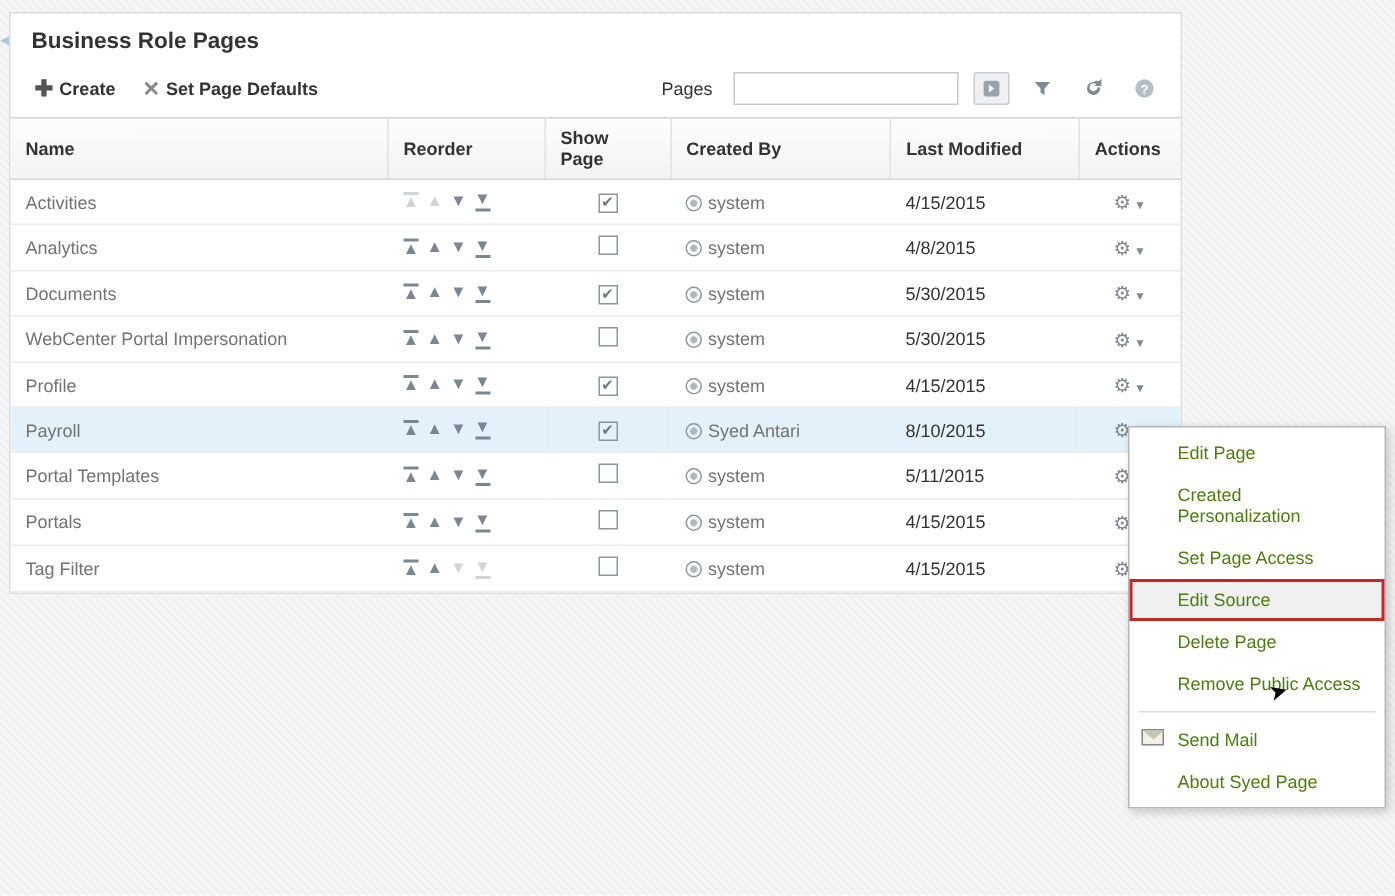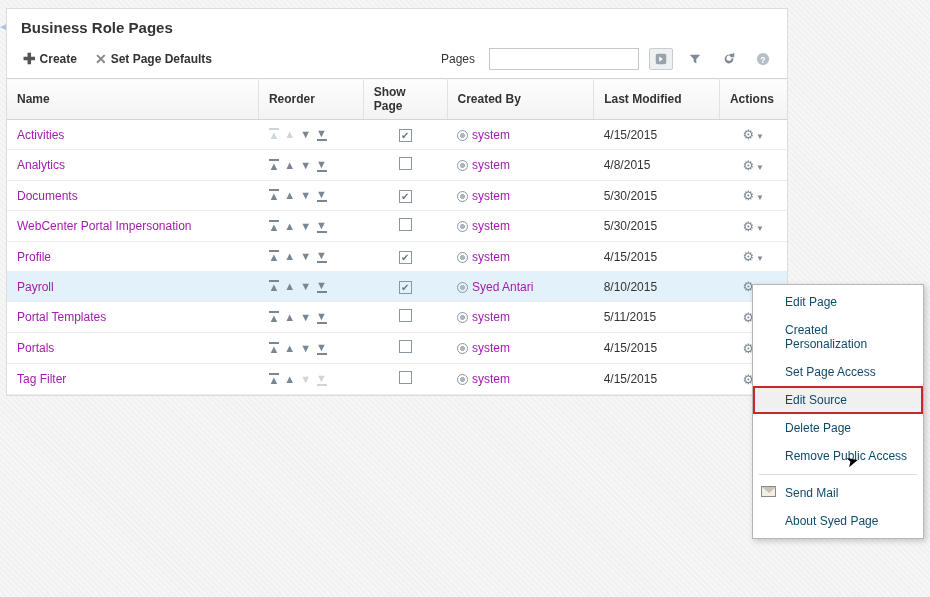--- a/index.html
+++ b/index.html
@@ -87,21 +87,21 @@
     padding: 6px 10px;
   }
   .grid th:last-child { border-right: none; }
   .grid td {
     border-bottom: 1px solid #ececec;
     padding: 7px 10px;
     vertical-align: middle;
     font-size: 12px;
   }
   .grid tr.selected { background:#e3f1fb; }
-  .link { color:#a21caf; cursor:pointer;margin-top:32px; }
+  .link { color:#737373; cursor:pointer;margin-top:32px; }
   .reorder {
     display:flex; gap:5px; align-items:center;
     color:#7a8793;
   }
   .reorder span { cursor:pointer; font-size:11px; line-height:1; }
   .reorder .bar-top, .reorder .bar-bot {
     display:inline-flex; flex-direction:column; align-items:center;
     line-height:0.5;
   }
   .reorder.disabled-up .up, .reorder.disabled-up .bar-top { color:#d0d5da; }
@@ -128,21 +128,21 @@
     width:172px;
     background:#fff;
     border:1px solid #b7b7b7;
     box-shadow:2px 2px 6px rgba(0,0,0,.2);
     padding:3px 0;
     z-index:50;
   }
   .ctx .mi {
     padding:7px 12px 7px 32px;
     font-size:12px;
-    color:#0c4a6e;
+    color:#4d7c0f;
     cursor:pointer;
     position:relative;
   }
   .ctx .mi.hl {
     border:2px solid #c62828;
     padding:5px 10px 5px 30px;
     background:#f0f0f0;
   }
   .ctx .sep {
     height:1px; background:#dcdcdc; margin:4px 6px;

